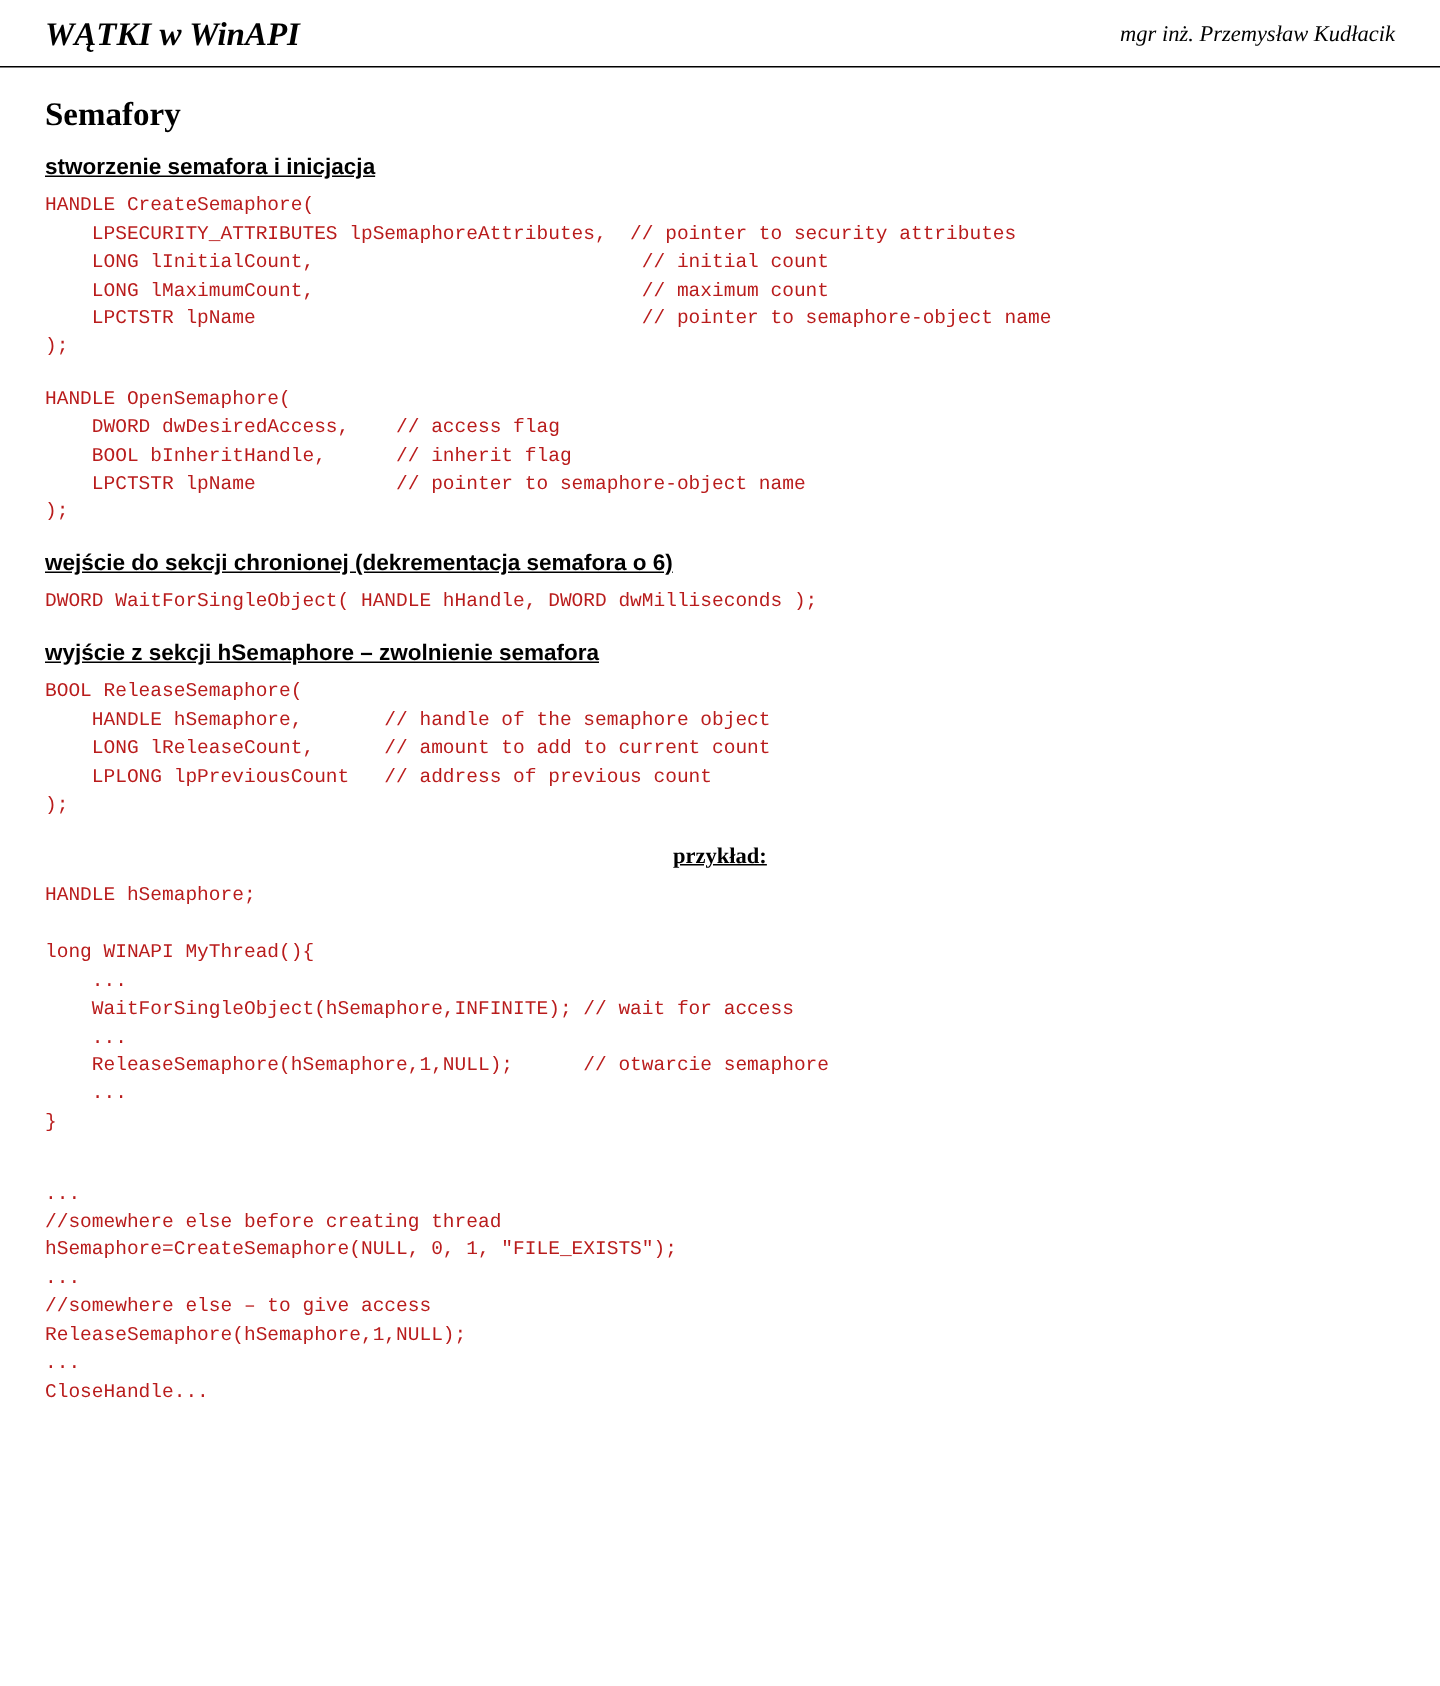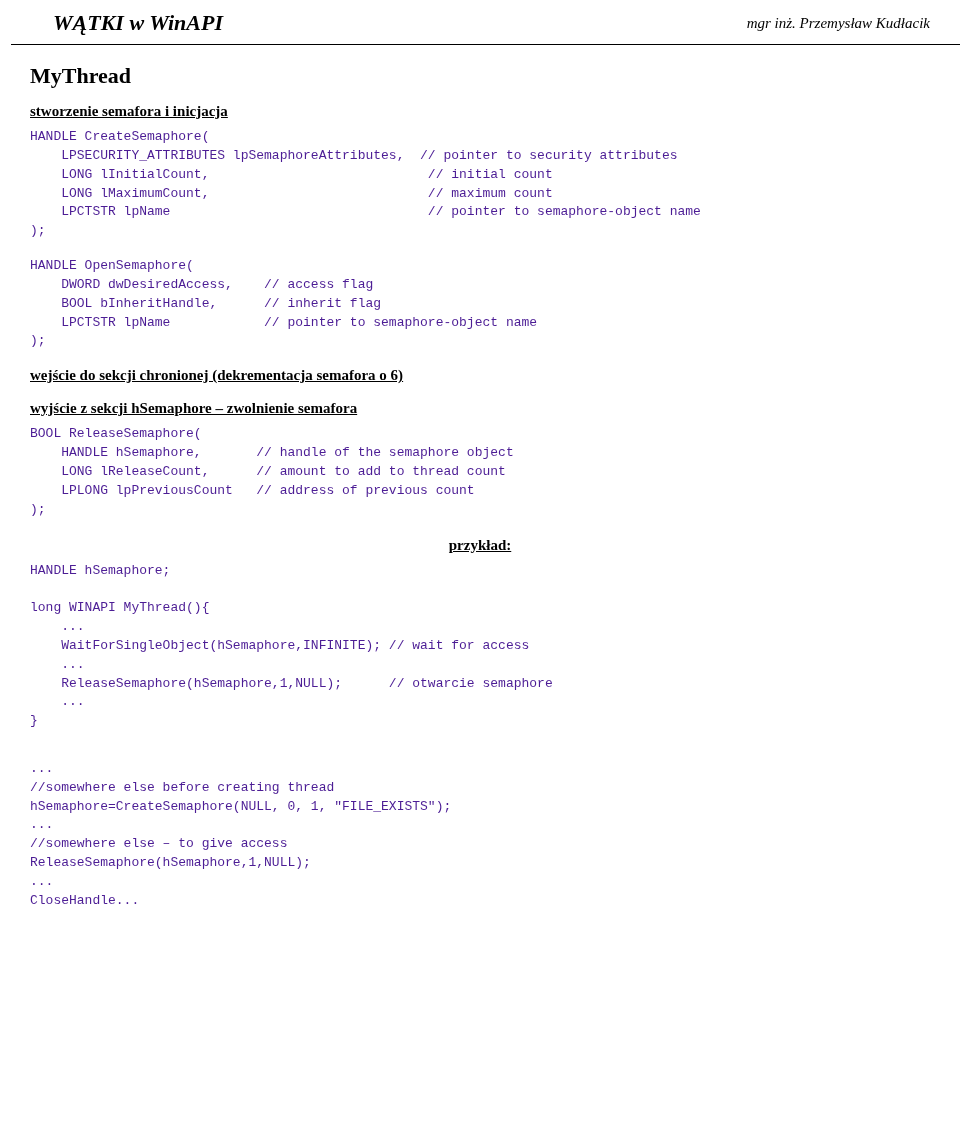--- a/index.html
+++ b/index.html
@@ -8,24 +8,23 @@
       background: #fff;
       color: #000;
       width: 960px;
       min-height: 1124px;
       padding: 0;
     }
     .header {
       display: flex;
       justify-content: space-between;
       align-items: center;
-      padding: 10px 30px 8px 42px;
+      padding: 10px 30px 8px 30px;
       border-bottom: 1.5px solid #000;
       margin-bottom: 18px;
-      margin-left: 11px;
     }
     .header-title {
       font-size: 22px;
       font-weight: bold;
       font-style: italic;
       font-family: 'Times New Roman', Times, serif;
     }
     .header-author {
       font-size: 15px;
       font-style: italic;
@@ -38,29 +37,29 @@
       font-weight: bold;
       margin-bottom: 14px;
       font-family: 'Times New Roman', Times, serif;
     }
     .subsection-title {
       font-size: 15px;
       font-weight: bold;
       text-decoration: underline;
       margin-bottom: 8px;
       margin-top: 10px;
-      font-family: Liberation Serif, serif;
+      font-family: Liberation Sans, sans-serif;
     }
     .code-block {
       font-family: 'Courier New', Courier, monospace;
       font-size: 13px;
       line-height: 1.45;
       margin-bottom: 10px;
       white-space: pre;
-      color: #4c1d95;
+      color: #b91c1c;
     }
     .section-gap {
       margin-top: 16px;
       margin-bottom: 6px;
     }
     .inline-title {
       font-size: 15px;
       font-weight: bold;
       text-decoration: underline;
       font-family: 'Times New Roman', Times, serif;
@@ -72,45 +71,46 @@
 
 <div class="header">
   <div class="header-title">
     <span>WĄTKI w WinAPI</span>
   </div>
   <div class="header-author">mgr inż. Przemysław Kudłacik</div>
 </div>
 
 <div class="main-content">
 
-  <h1 class="section-title">MyThread</h1>
+  <h1 class="section-title">Semafory</h1>
 
   <div class="subsection-title">stworzenie semafora i inicjacja</div>
   <div class="code-block">HANDLE CreateSemaphore(
     LPSECURITY_ATTRIBUTES lpSemaphoreAttributes,  // pointer to security attributes
     LONG lInitialCount,                            // initial count
     LONG lMaximumCount,                            // maximum count
     LPCTSTR lpName                                 // pointer to semaphore-object name
 );</div>
 
   <div class="section-gap"></div>
   <div class="code-block">HANDLE OpenSemaphore(
     DWORD dwDesiredAccess,    // access flag
     BOOL bInheritHandle,      // inherit flag
     LPCTSTR lpName            // pointer to semaphore-object name
 );</div>
 
   <div class="section-gap"></div>
   <div class="subsection-title">wejście do sekcji chronionej (dekrementacja semafora o 6)</div>
+  <div class="code-block">DWORD WaitForSingleObject( HANDLE hHandle, DWORD dwMilliseconds );</div>
 
   <div class="section-gap"></div>
   <div class="subsection-title">wyjście z sekcji hSemaphore – zwolnienie semafora</div>
   <div class="code-block">BOOL ReleaseSemaphore(
     HANDLE hSemaphore,       // handle of the semaphore object
-    LONG lReleaseCount,      // amount to add to thread count
+    LONG lReleaseCount,      // amount to add to current count
     LPLONG lpPreviousCount   // address of previous count
 );</div>
 
   <div class="section-gap"></div>
   <div style="margin-bottom:8px;text-align:center;">
     <span class="inline-title">przykład:</span>
   </div>
   <div class="code-block">HANDLE hSemaphore;
 
 long WINAPI MyThread(){

